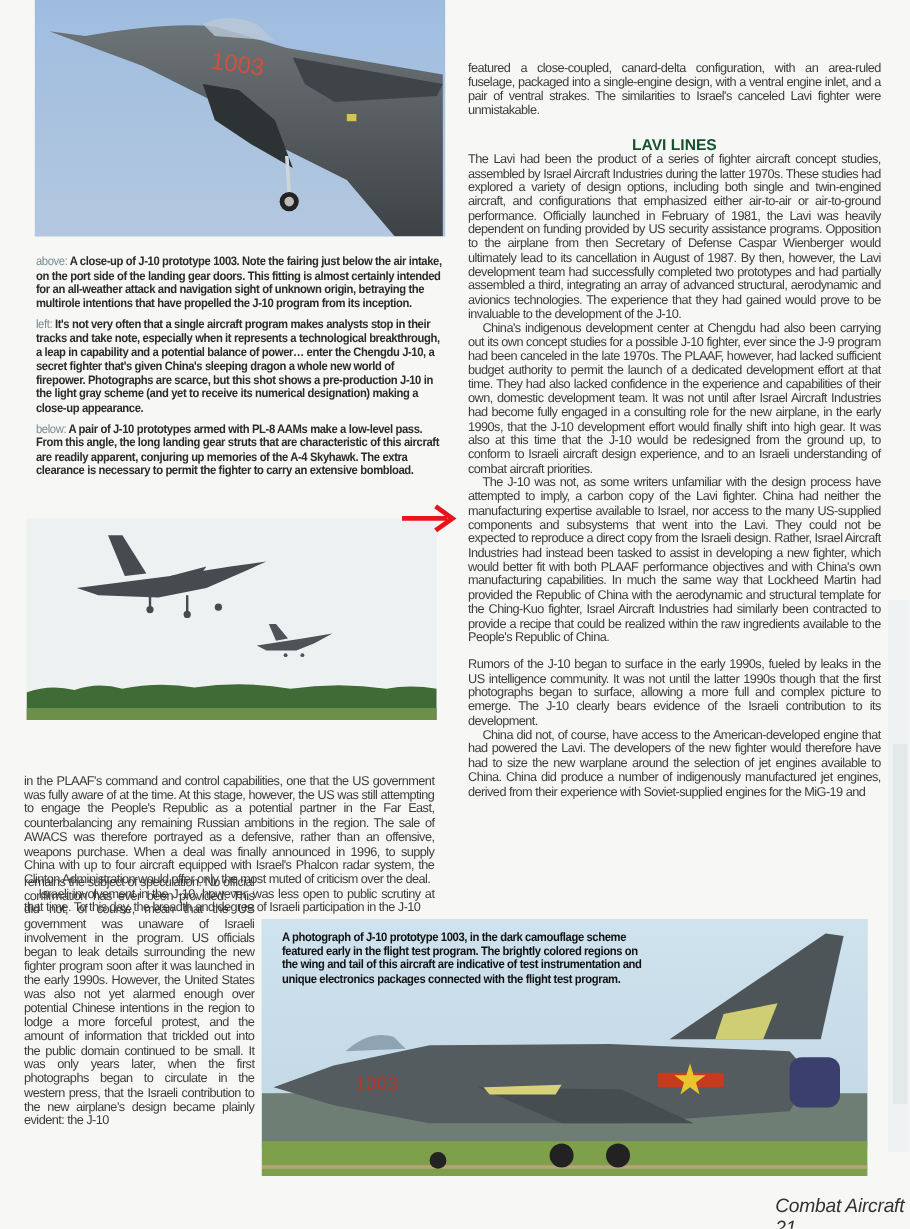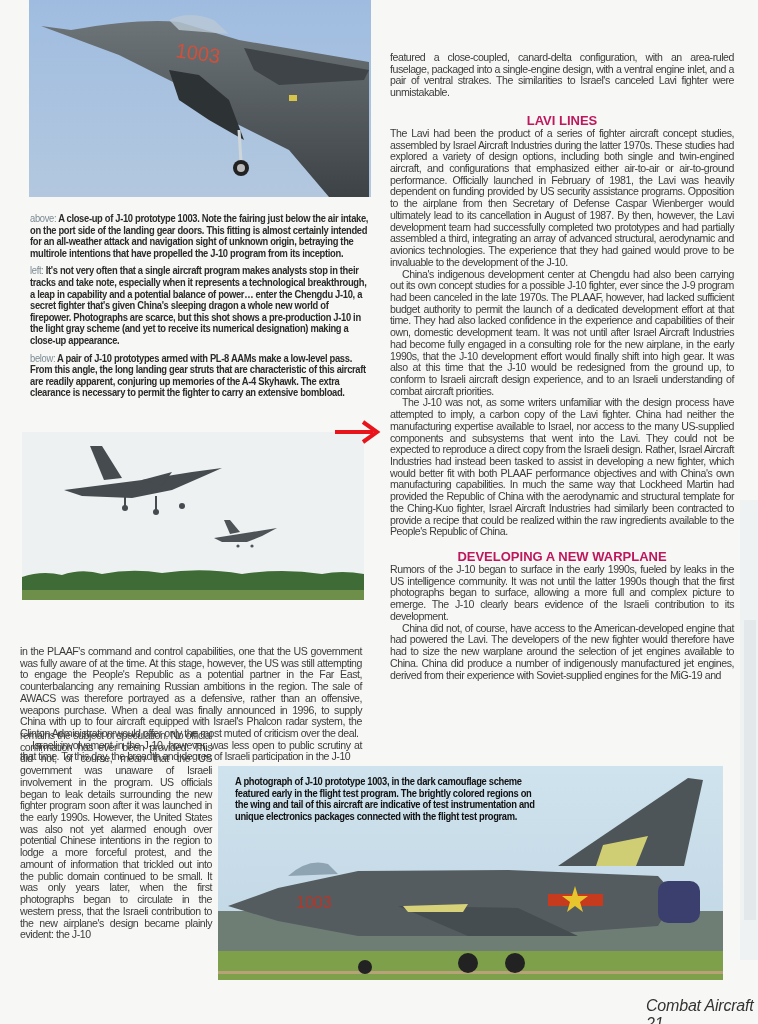--- a/index.html
+++ b/index.html
@@ -25,21 +25,21 @@
   .caption p { margin: 0 0 6px 0; }
 
   .col {
     position: absolute; font-family: "Liberation Sans", sans-serif;
     font-size: 10.6px; line-height: 11.72px; color: #3c3c3c;
     text-align: justify; letter-spacing: -0.45px;
   }
   .col p { margin: 0; text-indent: 0; }
   .col p.ind { text-indent: 12px; }
   .heading {
-    font-weight: bold; color: #be185d; text-align: center;
+    font-weight: bold; color: #14532d; text-align: center;
     font-size: 13px; line-height: 15px; letter-spacing: 0; margin: 0;
   }
 
   #arrow { position: absolute; left: 333px; top: 419px; width: 48px; height: 26px; }
   #footer {
     position: absolute; left: 646px; top: 997px; font-style: italic;
     font-size: 16px; color: #333; letter-spacing: -0.2px;
   }
   #edge-bleed { position: absolute; left: 740px; top: 500px; width: 18px; height: 460px; }
 </style>
@@ -110,21 +110,20 @@
 </div>
 
 <div class="col" style="left:390px; top:52px; width:344px;">
   <p>featured a close-coupled, canard-delta configuration, with an area-ruled fuselage, packaged into a single-engine design, with a ventral engine inlet, and a pair of ventral strakes. The similarities to Israel's canceled Lavi fighter were unmistakable.</p>
   <div style="height:14px"></div>
   <h2 class="heading">LAVI LINES</h2>
   <p>The Lavi had been the product of a series of fighter aircraft concept studies, assembled by Israel Aircraft Industries during the latter 1970s. These studies had explored a variety of design options, including both single and twin-engined aircraft, and configurations that emphasized either air-to-air or air-to-ground performance. Officially launched in February of 1981, the Lavi was heavily dependent on funding provided by US security assistance programs. Opposition to the airplane from then Secretary of Defense Caspar Wienberger would ultimately lead to its cancellation in August of 1987. By then, however, the Lavi development team had successfully completed two prototypes and had partially assembled a third, integrating an array of advanced structural, aerodynamic and avionics technologies. The experience that they had gained would prove to be invaluable to the development of the J-10.</p>
   <p class="ind">China's indigenous development center at Chengdu had also been carrying out its own concept studies for a possible J-10 fighter, ever since the J-9 program had been canceled in the late 1970s. The PLAAF, however, had lacked sufficient budget authority to permit the launch of a dedicated development effort at that time. They had also lacked confidence in the experience and capabilities of their own, domestic development team. It was not until after Israel Aircraft Industries had become fully engaged in a consulting role for the new airplane, in the early 1990s, that the J-10 development effort would finally shift into high gear. It was also at this time that the J-10 would be redesigned from the ground up, to conform to Israeli aircraft design experience, and to an Israeli understanding of combat aircraft priorities.</p>
   <p class="ind">The J-10 was not, as some writers unfamiliar with the design process have attempted to imply, a carbon copy of the Lavi fighter. China had neither the manufacturing expertise available to Israel, nor access to the many US-supplied components and subsystems that went into the Lavi. They could not be expected to reproduce a direct copy from the Israeli design. Rather, Israel Aircraft Industries had instead been tasked to assist in developing a new fighter, which would better fit with both PLAAF performance objectives and with China's own manufacturing capabilities. In much the same way that Lockheed Martin had provided the Republic of China with the aerodynamic and structural template for the Ching-Kuo fighter, Israel Aircraft Industries had similarly been contracted to provide a recipe that could be realized within the raw ingredients available to the People's Republic of China.</p>
   <div style="height:11px"></div>
-  <h2 class="heading">DEVELOPING A NEW WARPLANE</h2>
   <p>Rumors of the J-10 began to surface in the early 1990s, fueled by leaks in the US intelligence community. It was not until the latter 1990s though that the first photographs began to surface, allowing a more full and complex picture to emerge. The J-10 clearly bears evidence of the Israeli contribution to its development.</p>
   <p class="ind">China did not, of course, have access to the American-developed engine that had powered the Lavi. The developers of the new fighter would therefore have had to size the new warplane around the selection of jet engines available to China. China did produce a number of indigenously manufactured jet engines, derived from their experience with Soviet-supplied engines for the MiG-19 and</p>
 </div>
 
 <svg id="arrow" viewBox="0 0 48 26">
   <line x1="2" y1="13" x2="40" y2="13" stroke="#e8141c" stroke-width="4"></line>
   <polyline points="30,3 44,13 30,23" fill="none" stroke="#e8141c" stroke-width="4" stroke-linejoin="miter"></polyline>
 </svg>
 
 <div class="photo" id="photo-bottom">

